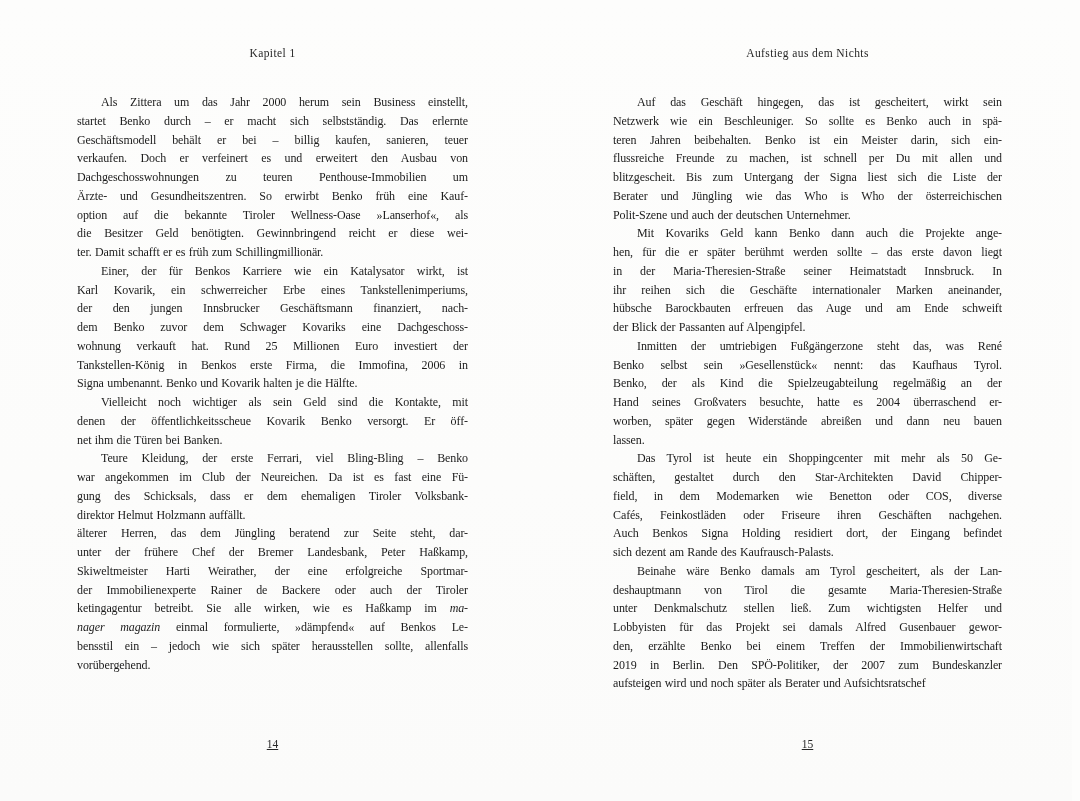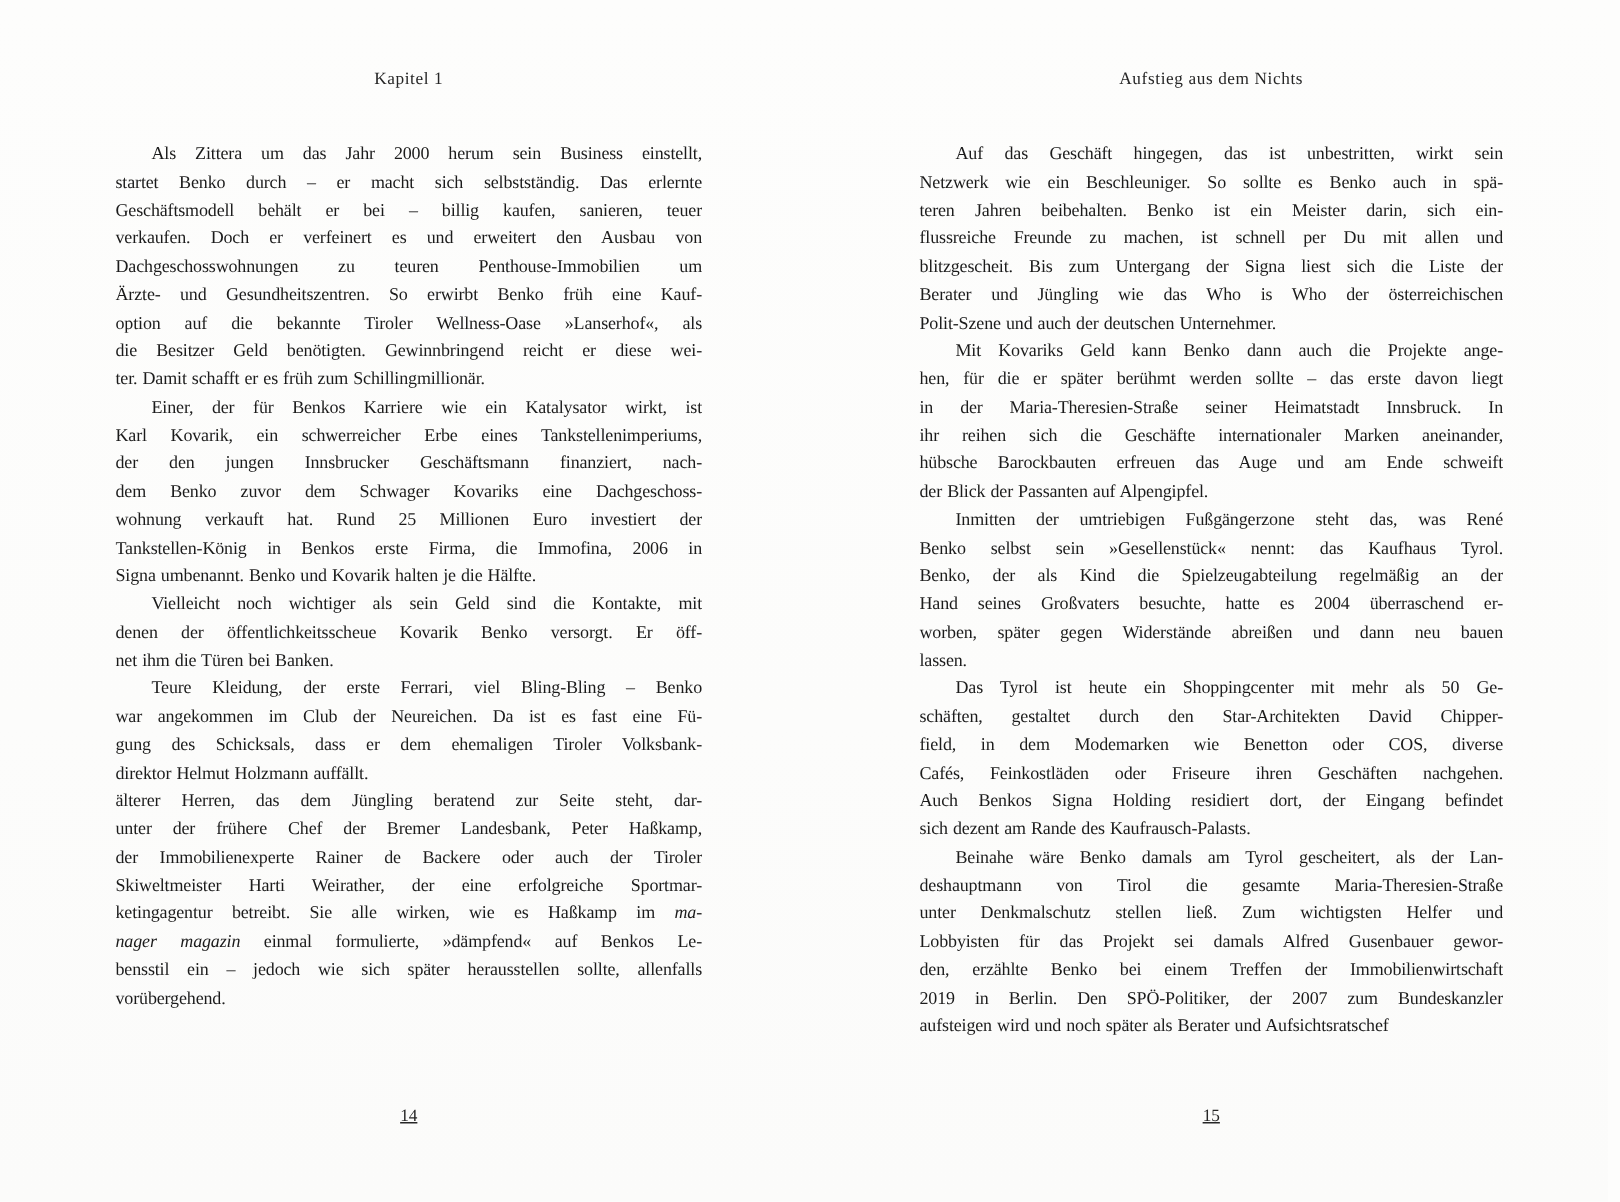--- a/index.html
+++ b/index.html
@@ -104,36 +104,36 @@
         </div>
         <div class="paragraph">
           <div class="line first">Teure Kleidung, der erste Ferrari, viel Bling-Bling – Benko</div>
           <div class="line">war angekommen im Club der Neureichen. Da ist es fast eine Fü-</div>
           <div class="line">gung des Schicksals, dass er dem ehemaligen Tiroler Volksbank-</div>
           <div class="line last">direktor Helmut Holzmann auffällt.</div>
         </div>
         <div class="paragraph">
           <div class="line">älterer Herren, das dem Jüngling beratend zur Seite steht, dar-</div>
           <div class="line">unter der frühere Chef der Bremer Landesbank, Peter Haßkamp,</div>
+          <div class="line">Skiweltmeister Harti Weirather, der eine erfolgreiche Sportmar-</div>
           <div class="line">der Immobilienexperte Rainer de Backere oder auch der Tiroler</div>
-          <div class="line">Skiweltmeister Harti Weirather, der eine erfolgreiche Sportmar-</div>
           <div class="line">ketingagentur betreibt. Sie alle wirken, wie es Haßkamp im <em>ma-</em></div>
           <div class="line"><em>nager magazin</em> einmal formulierte, »dämpfend« auf Benkos Le-</div>
           <div class="line">bensstil ein – jedoch wie sich später herausstellen sollte, allenfalls</div>
           <div class="line last">vorübergehend.</div>
         </div>
       </div>
     <div class="page-number left">14</div>
   </section>
 
   <section>
     <div class="running-header right">Aufstieg aus dem Nichts</div>
     <div class="text-column right">
         <div class="paragraph">
-          <div class="line first">Auf das Geschäft hingegen, das ist unbestritten, wirkt sein</div>
+          <div class="line first">Auf das Geschäft hingegen, das ist gescheitert, wirkt sein</div>
           <div class="line">Netzwerk wie ein Beschleuniger. So sollte es Benko auch in spä-</div>
           <div class="line">teren Jahren beibehalten. Benko ist ein Meister darin, sich ein-</div>
           <div class="line">flussreiche Freunde zu machen, ist schnell per Du mit allen und</div>
           <div class="line">blitzgescheit. Bis zum Untergang der Signa liest sich die Liste der</div>
           <div class="line">Berater und Jüngling wie das Who is Who der österreichischen</div>
           <div class="line last">Polit-Szene und auch der deutschen Unternehmer.</div>
         </div>
         <div class="paragraph">
           <div class="line first">Mit Kovariks Geld kann Benko dann auch die Projekte ange-</div>
           <div class="line">hen, für die er später berühmt werden sollte – das erste davon liegt</div>

